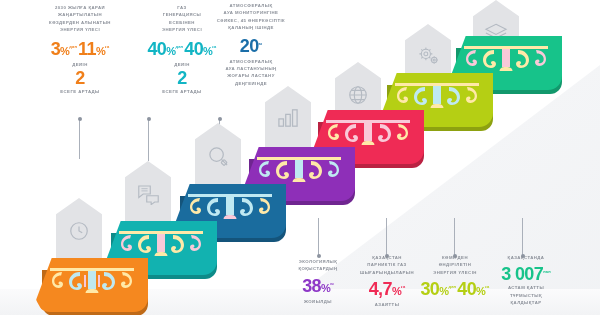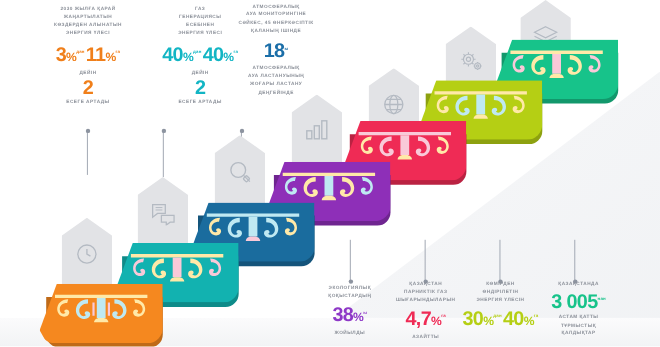--- a/index.html
+++ b/index.html
@@ -103,21 +103,21 @@
     <div class="bignum" style="color:#12b5c4;">2</div>
     <div class="cap">есеге артады</div>
   </div>
 
   <div class="stat" style="left:196px;top:2px;width:110px;">
     <div class="cap">Атмосфералық
 ауа мониторингіне
 сәйкес, 45 өнеркәсіптік
 қаланың ішінде</div>
     <div class="bignum" style="color:#1b6ea8;margin-top:2px;">
-      <span>18</span><span class="sup">ы</span>
+      <span>20</span><span class="sup">ы</span>
     </div>
     <div class="cap" style="margin-top:2px;">атмосфералық
 ауа ластануының
 жоғары ластану
 деңгейінде</div>
   </div>
 
   <div class="conn up" style="left:79px;top:119px;height:40px;"></div>
   <div class="conn up" style="left:148px;top:119px;height:42px;"></div>
   <div class="conn up" style="left:219px;top:119px;height:36px;"></div>
@@ -343,20 +343,20 @@
       </span>
       <span class="bignum" style="color:#b5cf14;">
         <span>40</span><span class="pct">%</span><span class="sup">ға</span>
       </span>
     </div>
   </div>
 
   <div class="stat" style="left:487px;top:254px;width:78px;">
     <div class="cap">Қазақстанда</div>
     <div class="bignum" style="color:#17c38a;margin-top:1px;">
-      <span>3 005</span><span class="sup">нан</span>
+      <span>3 007</span><span class="sup">нан</span>
     </div>
     <div class="cap">астам қатты
 тұрмыстық
 қалдықтар</div>
   </div>
 
 </div>
 
 </body></html>

